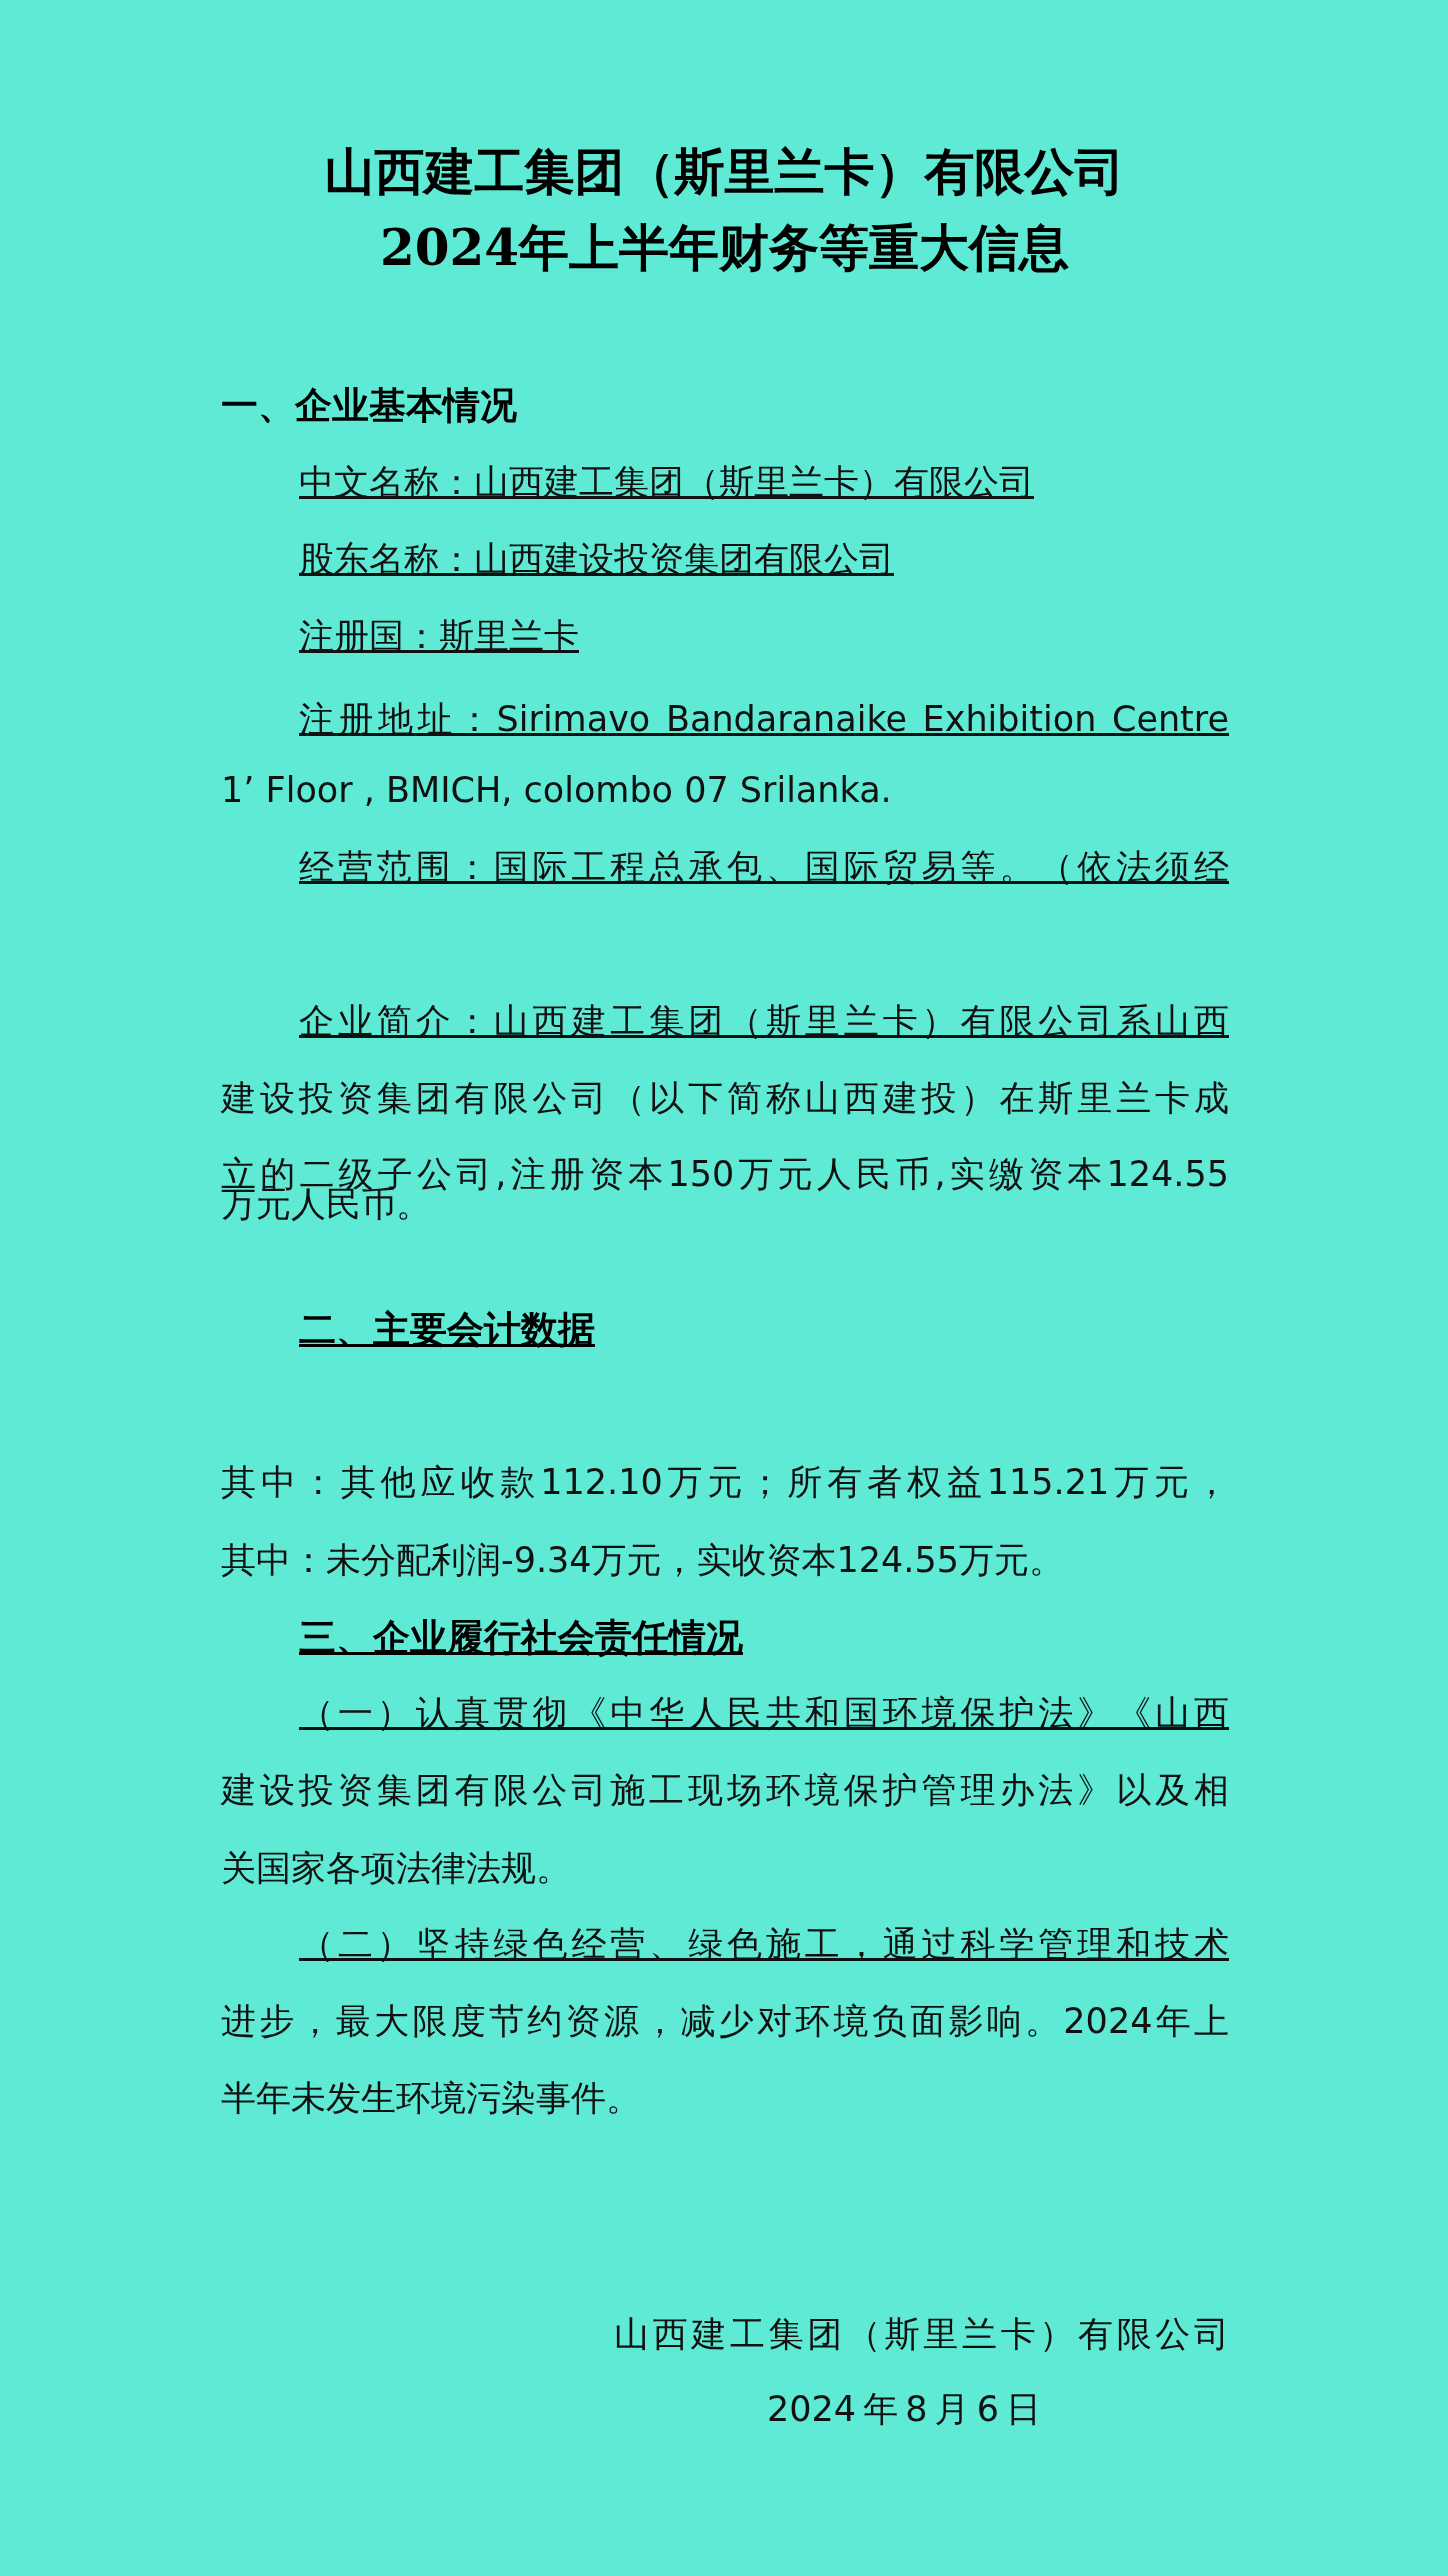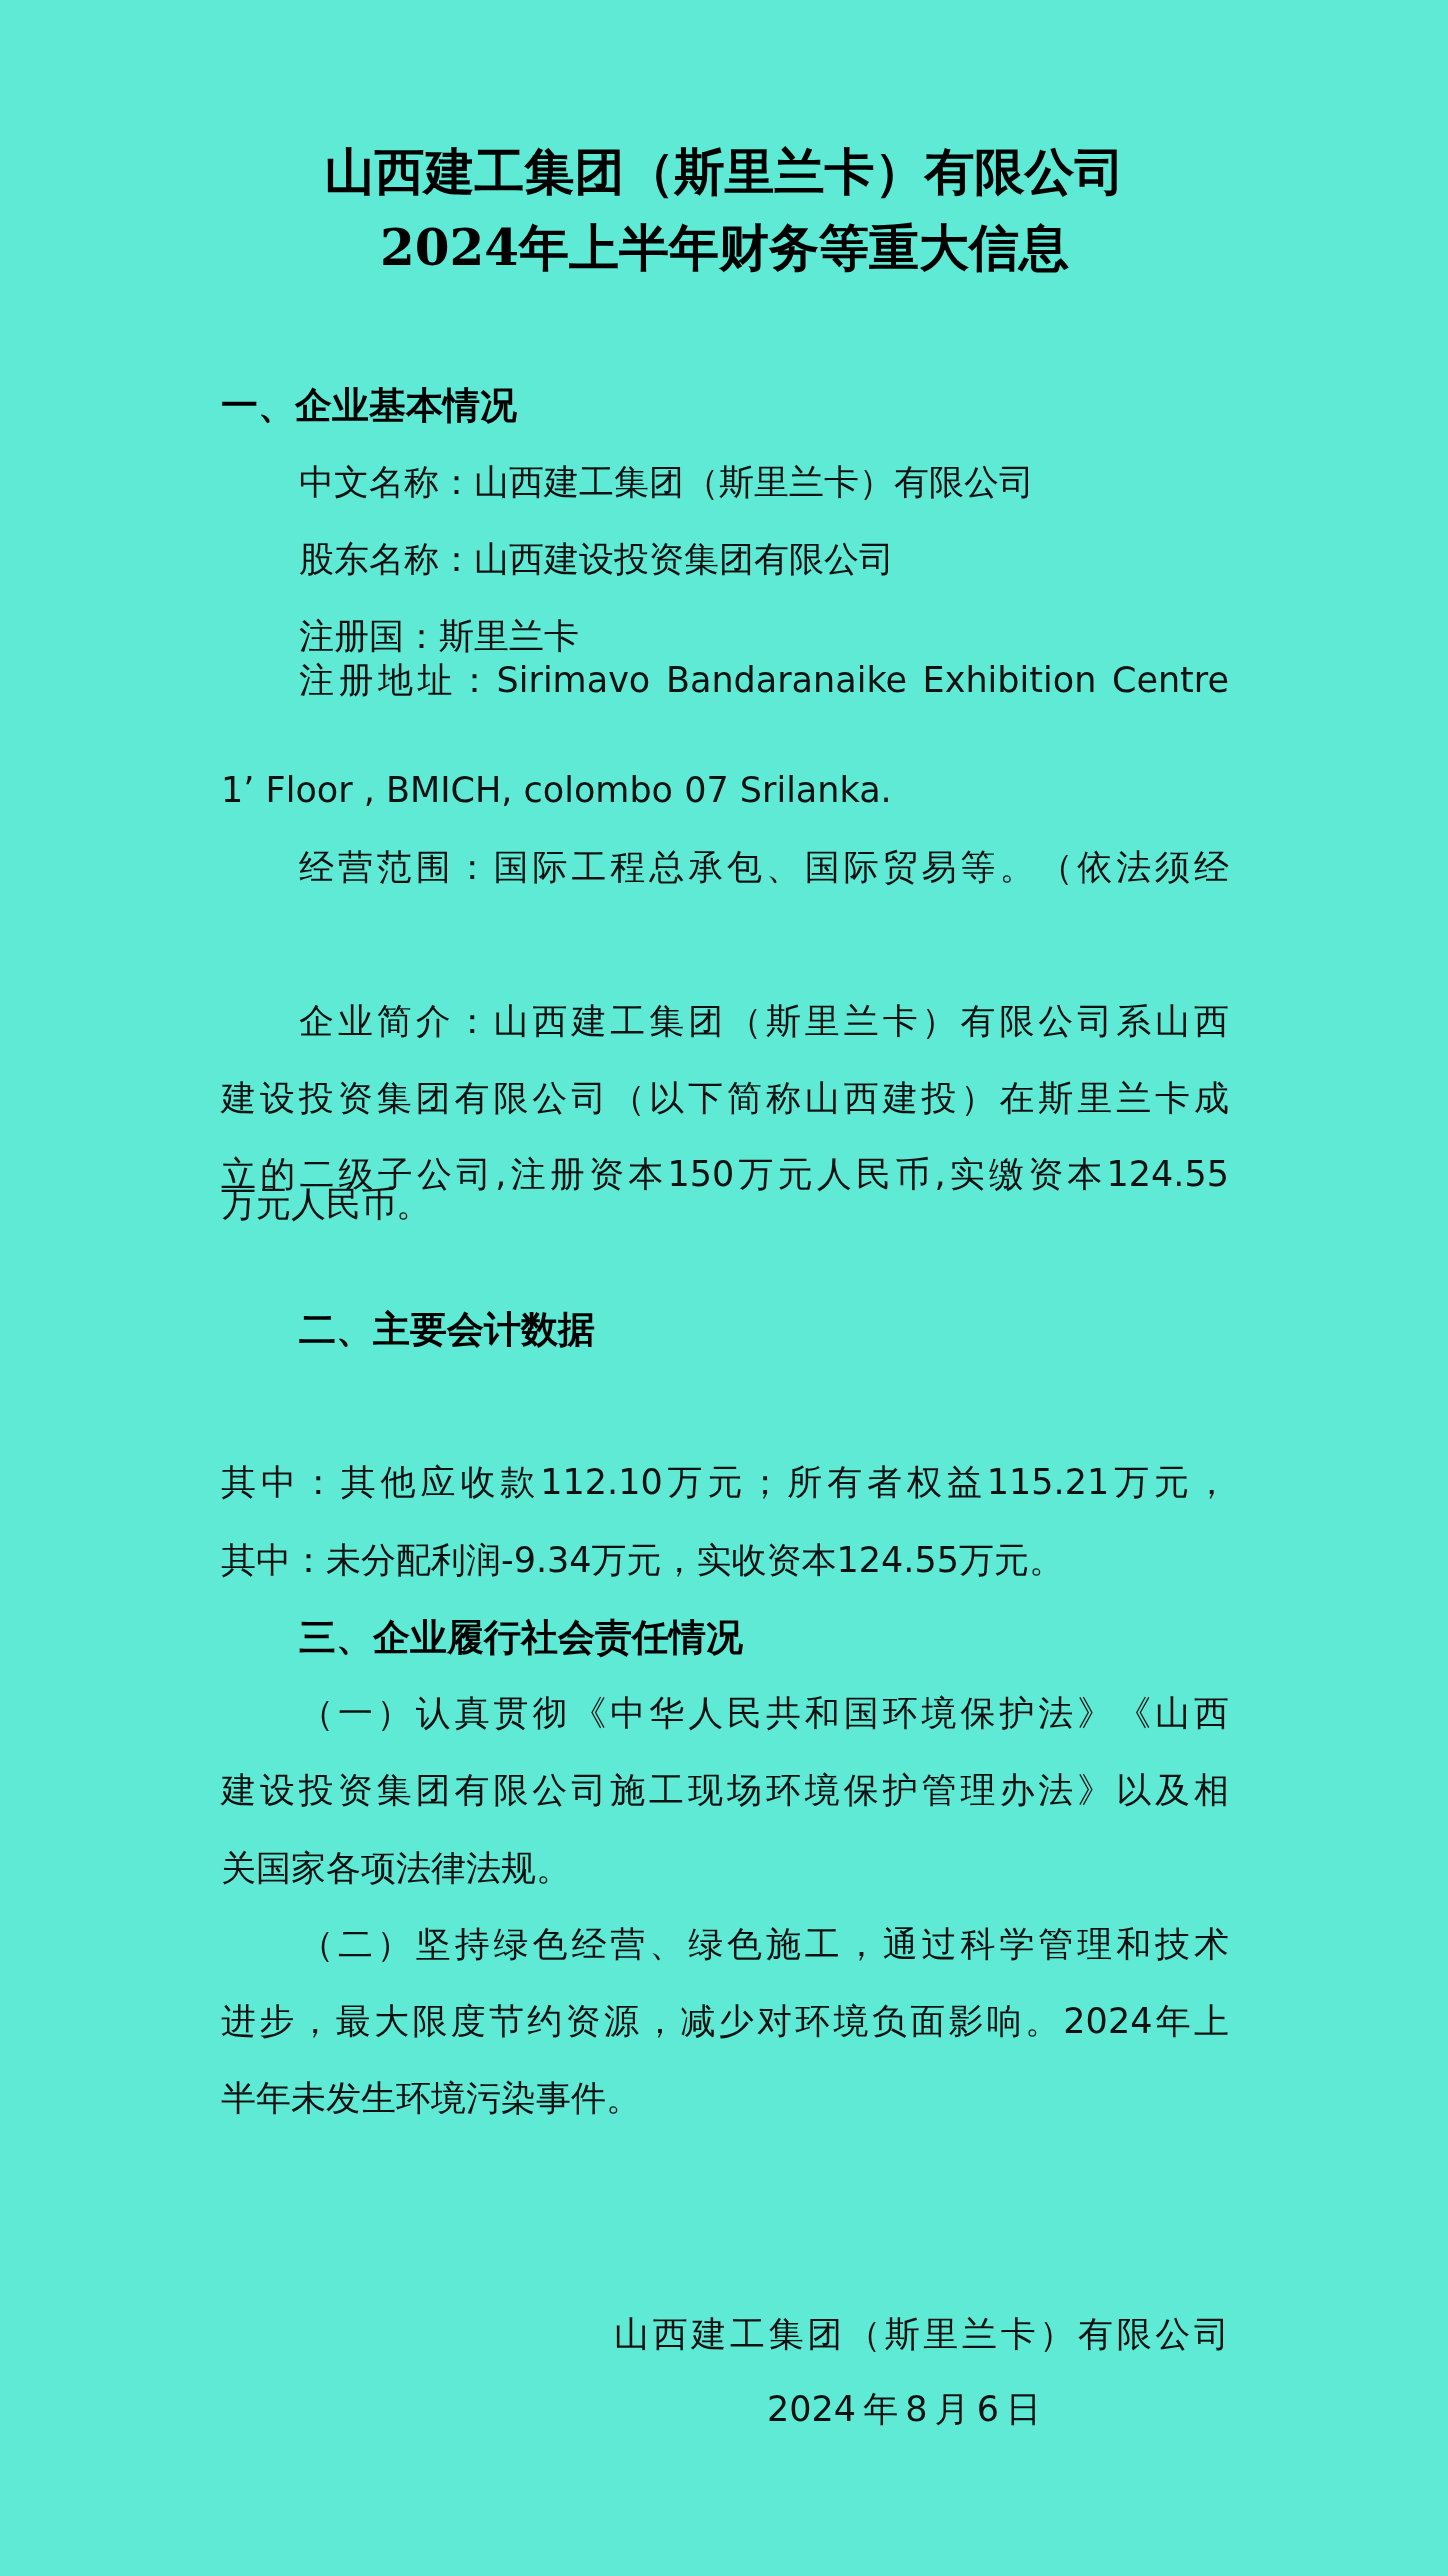--- a/index.html
+++ b/index.html
@@ -46,20 +46,21 @@
     white-space: nowrap;
     overflow: visible;
   }
   .line.full {
     text-align: justify;
     text-align-last: justify;
   }
   .line.indent {
     padding-left: 78px;
     width: 930px;
+    text-decoration: underline;
   }
   .line.heading {
     font-family: "DejaVu Sans", "Liberation Sans", sans-serif;
     font-weight: bold;
     font-size: 37px;
     color: #000000;
   }
   .signature {
     position: absolute;
     height: 77px;
@@ -87,21 +88,21 @@
 
 <div class="page">
 
   <div class="title-line" style="top:133px;">山西建工集团（斯里兰卡）有限公司</div>
   <div class="title-line" style="top:209px;">2024年上半年财务等重大信息</div>
 
   <div class="line heading" style="top:367px;">一、企业基本情况</div>
   <div class="line indent" style="top:444px;">中文名称：山西建工集团（斯里兰卡）有限公司</div>
   <div class="line indent" style="top:521px;">股东名称：山西建设投资集团有限公司</div>
   <div class="line indent" style="top:598px;">注册国：斯里兰卡</div>
-  <div class="line indent full" style="top:642px;">注册地址：Sirimavo Bandaranaike Exhibition Centre</div>
+  <div class="line indent full" style="top:681px;">注册地址：Sirimavo Bandaranaike Exhibition Centre</div>
   <div class="line" style="top:752px;">1’ Floor , BMICH, colombo 07 Srilanka.</div>
   <div class="line indent full" style="top:829px;">经营范围：国际工程总承包、国际贸易等。（依法须经</div>
   <div class="line indent full" style="top:983px;">企业简介：山西建工集团（斯里兰卡）有限公司系山西</div>
   <div class="line full" style="top:1060px;">建设投资集团有限公司（以下简称山西建投）在斯里兰卡成</div>
   <div class="line full" style="top:1136px;">立的二级子公司,注册资本150万元人民币,实缴资本124.55</div>
   <div class="line" style="top:1166px;">万元人民币。</div>
 
   <div class="line heading indent" style="top:1291px;">二、主要会计数据</div>
   <div class="line full" style="top:1444px;">其中：其他应收款112.10万元；所有者权益115.21万元，</div>
   <div class="line" style="top:1522px;">其中：未分配利润-9.34万元，实收资本124.55万元。</div>

